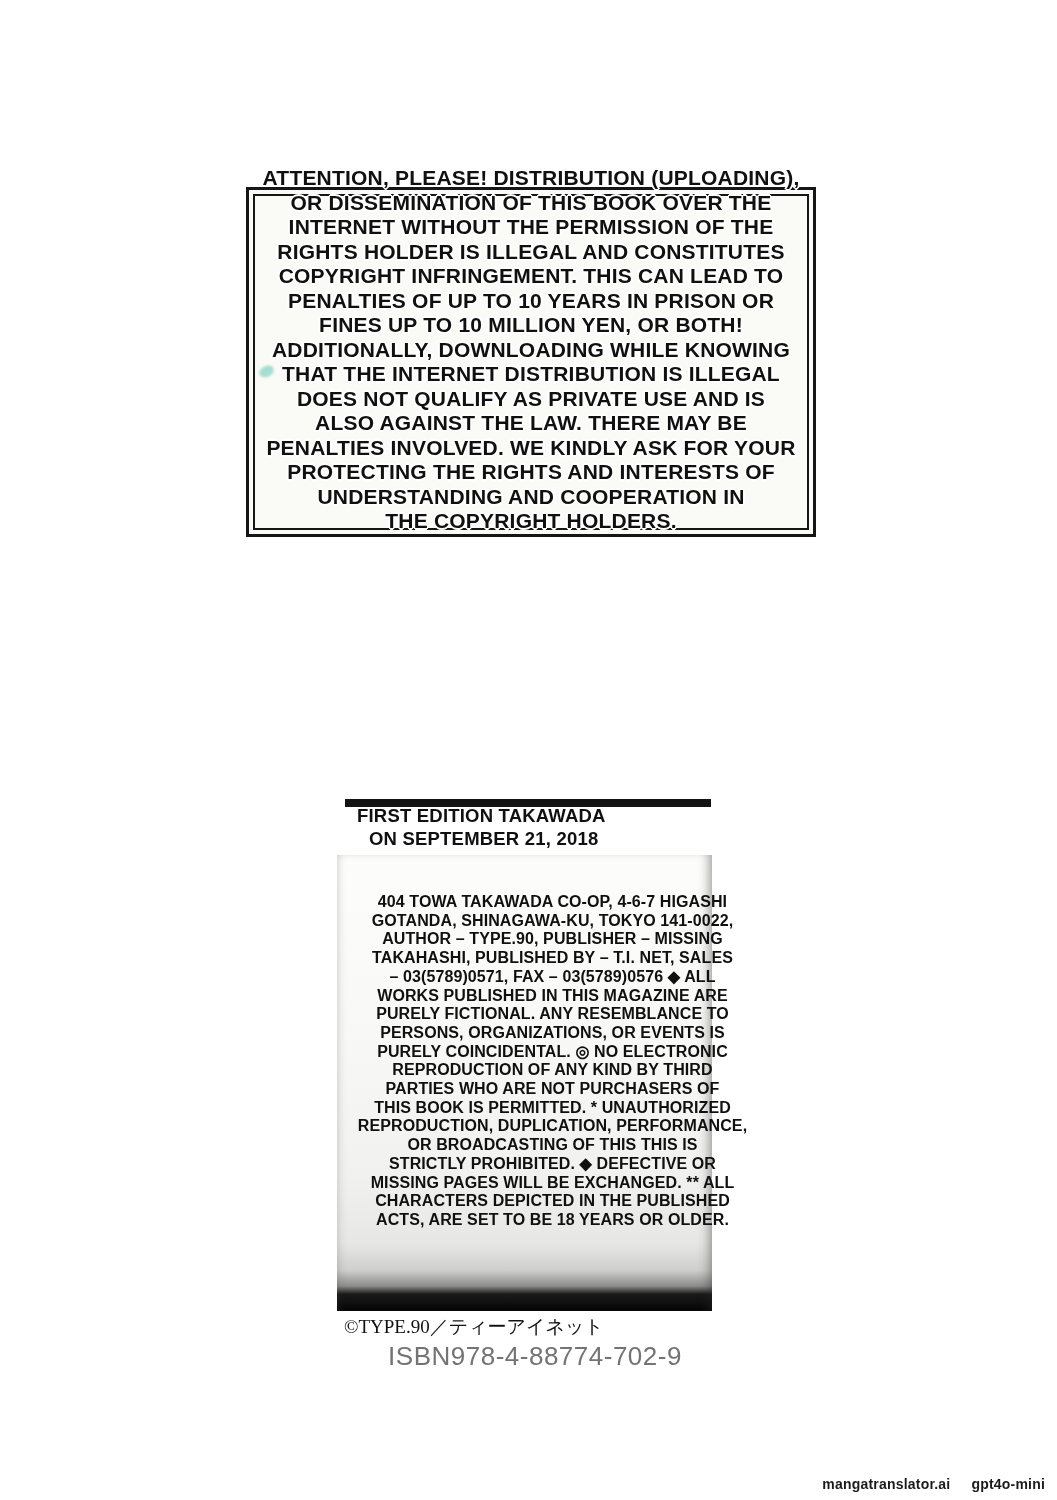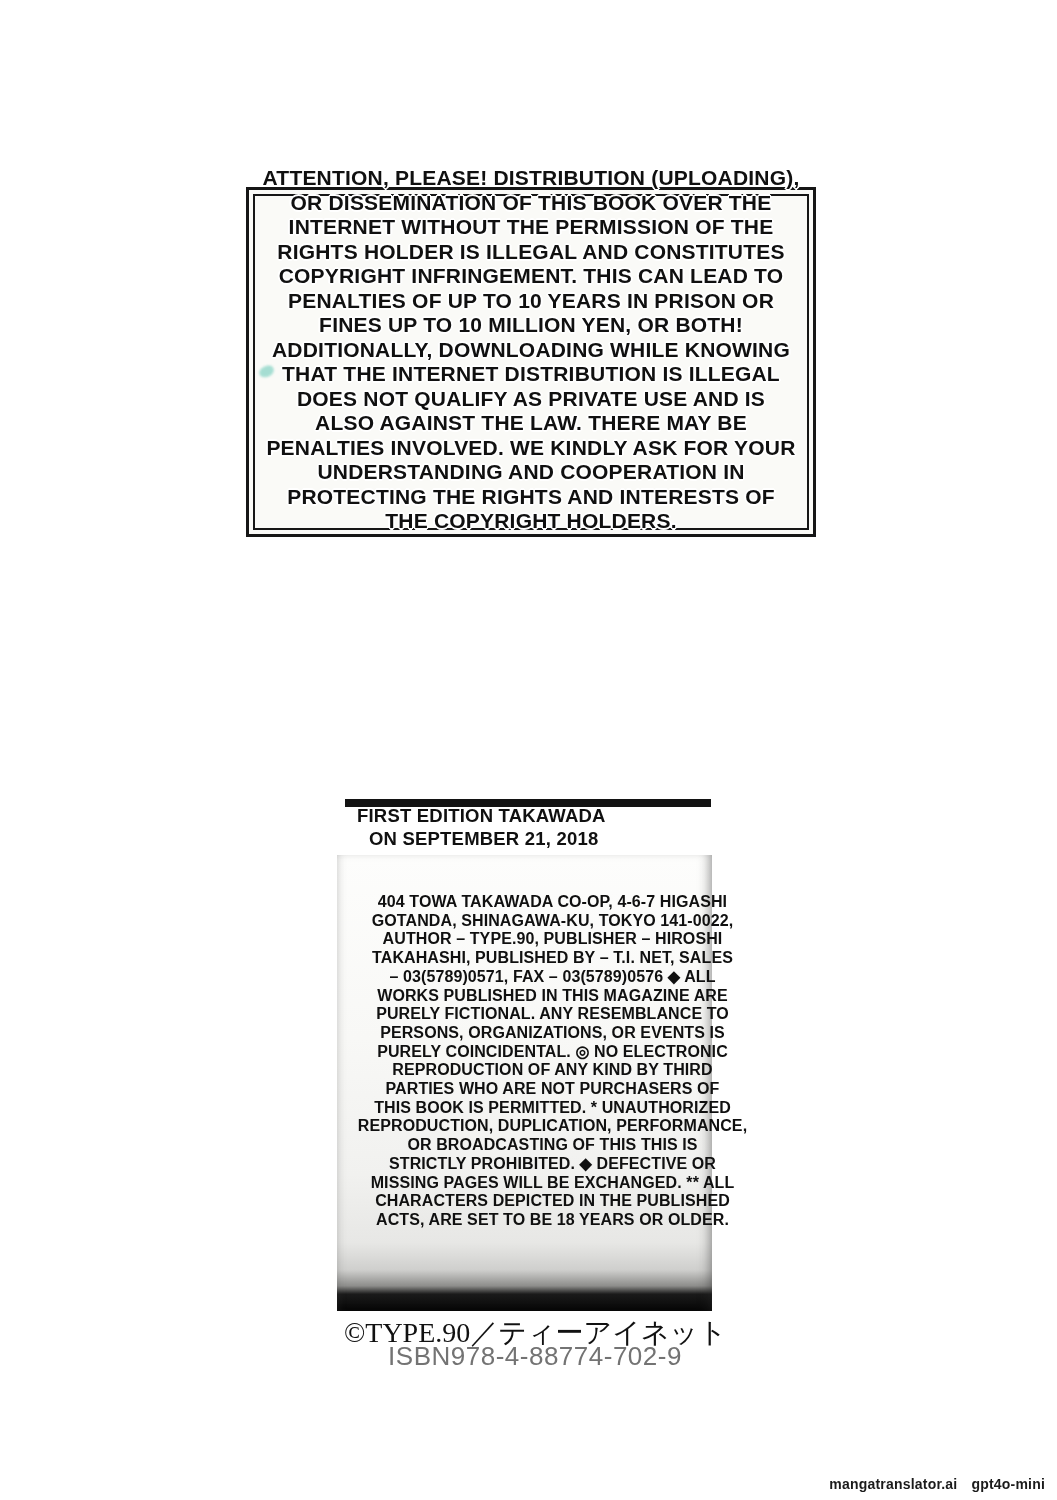--- a/index.html
+++ b/index.html
@@ -51,31 +51,31 @@
     box-shadow:inset -9px 0 12px -7px rgba(40,40,40,.5),
                inset 7px 0 10px -7px rgba(70,70,70,.3);
   }
   .colophon-text{
     position:absolute;left:337px;top:893px;width:431px;text-align:center;
     font-weight:700;font-size:16px;line-height:18.7px;letter-spacing:.1px;color:#101010;
   }
   
   .copyright-line{
     position:absolute;left:344px;top:1314px;
-    font-family:"Liberation Serif",serif;font-size:28px;color:#111;
+    font-family:"Liberation Serif",serif;font-size:19px;color:#111;
   }
   .isbn-line{
     position:absolute;left:250px;top:1341px;width:570px;text-align:center;
     font-size:26px;letter-spacing:.5px;color:#737373;
   }
   .watermark{
     position:absolute;right:12px;top:1476px;font-weight:700;font-size:14px;
     color:#1b1b1b;letter-spacing:.2px;
   }
-  .watermark .model{margin-left:14px;}
+  .watermark .model{margin-left:21px;}
 </style>
 </head>
 <body>
 
 <div class="page">
 
   <div class="warn-box">
     <div class="warn-box-inner"></div>
   </div>
   <div class="warn-text">
@@ -84,37 +84,37 @@
     <div>INTERNET WITHOUT THE PERMISSION OF THE</div>
     <div>RIGHTS HOLDER IS ILLEGAL AND CONSTITUTES</div>
     <div>COPYRIGHT INFRINGEMENT. THIS CAN LEAD TO</div>
     <div>PENALTIES OF UP TO 10 YEARS IN PRISON OR</div>
     <div>FINES UP TO 10 MILLION YEN, OR BOTH!</div>
     <div>ADDITIONALLY, DOWNLOADING WHILE KNOWING</div>
     <div>THAT THE INTERNET DISTRIBUTION IS ILLEGAL</div>
     <div>DOES NOT QUALIFY AS PRIVATE USE AND IS</div>
     <div>ALSO AGAINST THE LAW. THERE MAY BE</div>
     <div>PENALTIES INVOLVED. WE KINDLY ASK FOR YOUR</div>
+    <div>PROTECTING THE RIGHTS AND INTERESTS OF</div>
     <div>UNDERSTANDING AND COOPERATION IN</div>
-    <div>PROTECTING THE RIGHTS AND INTERESTS OF</div>
     <div>THE COPYRIGHT HOLDERS.</div>
   </div>
   <div class="artifact"></div>
 
   <div class="title-bar"></div>
   <div class="edition">
     <div class="l1">FIRST EDITION TAKAWADA</div>
     <div class="l2">ON SEPTEMBER 21, 2018</div>
   </div>
 
   <div class="colophon-panel"></div>
   <div class="colophon-text">
     <div>404 TOWA TAKAWADA CO-OP, 4-6-7 HIGASHI</div>
     <div>GOTANDA, SHINAGAWA-KU, TOKYO 141-0022,</div>
-    <div>AUTHOR – TYPE.90, PUBLISHER – HIROSHI</div>
+    <div>AUTHOR – TYPE.90, PUBLISHER – MISSING</div>
     <div>TAKAHASHI, PUBLISHED BY – T.I. NET, SALES</div>
     <div>– 03(5789)0571, FAX – 03(5789)0576 ◆ ALL</div>
     <div>WORKS PUBLISHED IN THIS MAGAZINE ARE</div>
     <div>PURELY FICTIONAL. ANY RESEMBLANCE TO</div>
     <div>PERSONS, ORGANIZATIONS, OR EVENTS IS</div>
     <div>PURELY COINCIDENTAL. ◎ NO ELECTRONIC</div>
     <div>REPRODUCTION OF ANY KIND BY THIRD</div>
     <div>PARTIES WHO ARE NOT PURCHASERS OF</div>
     <div>THIS BOOK IS PERMITTED. * UNAUTHORIZED</div>
     <div>REPRODUCTION, DUPLICATION, PERFORMANCE,</div>

